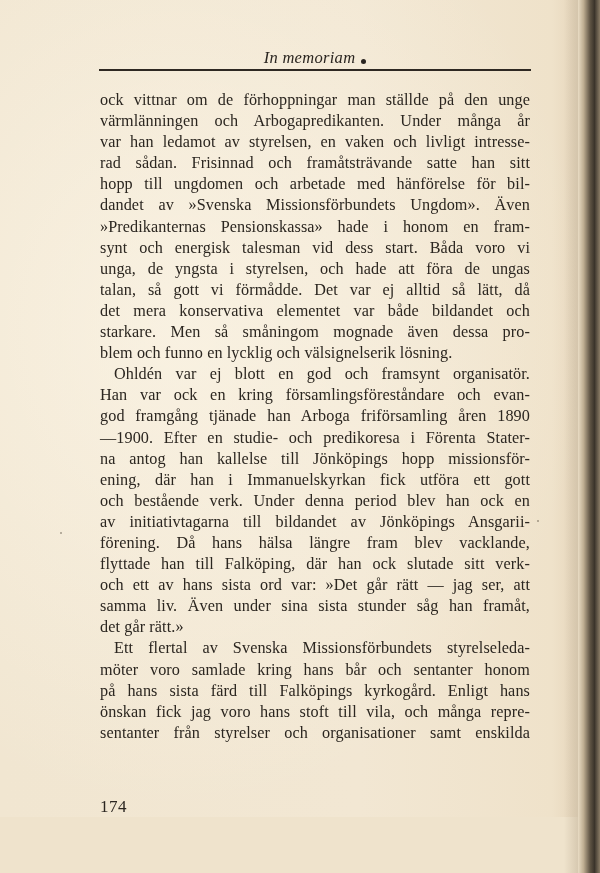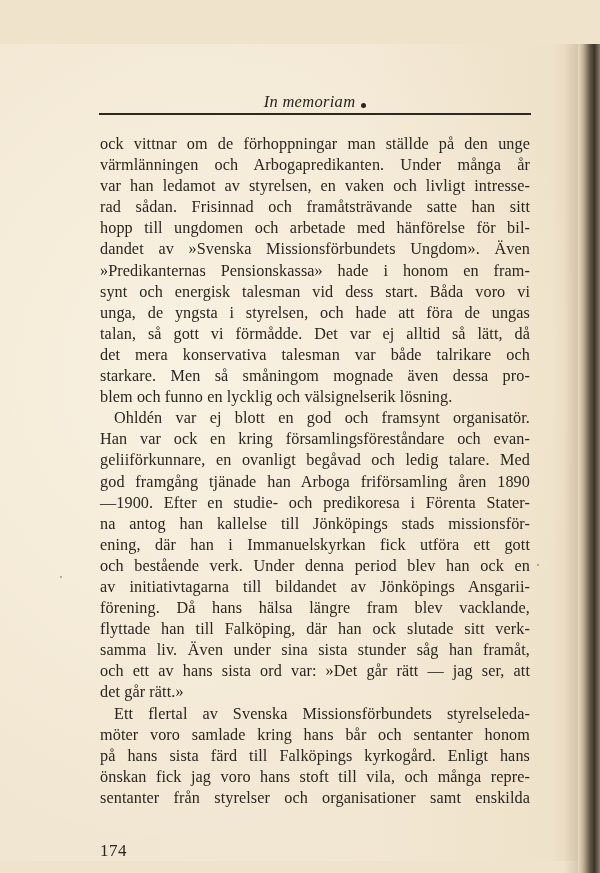--- a/index.html
+++ b/index.html
@@ -16,21 +16,20 @@
     color: #2b2620;
   }
   .page {
     position: absolute;
     left: 0; top: 0;
     width: 600px;
     height: 817px;
     background:
       radial-gradient(ellipse at 30% 40%, rgba(255,250,238,0.55), rgba(255,250,238,0) 70%),
       linear-gradient(90deg, #f1e6d1 0%, #f2e7d3 60%, #efe2ca 92%, #e6d6bc 96%);
-    margin-top: 44px;
   }
   .spine {
     position: absolute;
     top: 0;
     right: 0;
     width: 22px;
     height: 873px;
     background: linear-gradient(90deg, #e9dcc4 0%, #bfae92 25%, #5f5444 55%, #3b342b 75%, #8a7c66 100%);
   }
   .spine-edge {
@@ -121,36 +120,35 @@
       <div class="line">ock vittnar om de förhoppningar man ställde på den unge</div>
       <div class="line">värmlänningen och Arbogapredikanten. Under många år</div>
       <div class="line">var han ledamot av styrelsen, en vaken och livligt intresse-</div>
       <div class="line">rad sådan. Frisinnad och framåtsträvande satte han sitt</div>
       <div class="line">hopp till ungdomen och arbetade med hänförelse för bil-</div>
       <div class="line">dandet av »Svenska Missionsförbundets Ungdom». Även</div>
       <div class="line">»Predikanternas Pensionskassa» hade i honom en fram-</div>
       <div class="line">synt och energisk talesman vid dess start. Båda voro vi</div>
       <div class="line">unga, de yngsta i styrelsen, och hade att föra de ungas</div>
       <div class="line">talan, så gott vi förmådde. Det var ej alltid så lätt, då</div>
-      <div class="line">det mera konservativa talesman var både talrikare och</div>
+      <div class="line">det mera konservativa elementet var både bildandet och</div>
       <div class="line">starkare. Men så småningom mognade även dessa pro-</div>
       <div class="line last">blem och funno en lycklig och välsignelserik lösning.</div>
       <div class="line indent">Ohldén var ej blott en god och framsynt organisatör.</div>
       <div class="line">Han var ock en kring församlingsföreståndare och evan-</div>
-      <div class="line">geliiförkunnare, en ovanligt begåvad och ledig talare. Med</div>
       <div class="line">god framgång tjänade han Arboga friförsamling åren 1890</div>
       <div class="line">—1900. Efter en studie- och predikoresa i Förenta Stater-</div>
-      <div class="line">na antog han kallelse till Jönköpings stads missionsför-</div>
+      <div class="line">na antog han kallelse till Jönköpings hopp missionsför-</div>
       <div class="line">ening, där han i Immanuelskyrkan fick utföra ett gott</div>
       <div class="line">och bestående verk. Under denna period blev han ock en</div>
       <div class="line">av initiativtagarna till bildandet av Jönköpings Ansgarii-</div>
       <div class="line">förening. Då hans hälsa längre fram blev vacklande,</div>
       <div class="line">flyttade han till Falköping, där han ock slutade sitt verk-</div>
+      <div class="line">och ett av hans sista ord var: »Det går rätt — jag ser, att</div>
       <div class="line">samma liv. Även under sina sista stunder såg han framåt,</div>
-      <div class="line">och ett av hans sista ord var: »Det går rätt — jag ser, att</div>
       <div class="line last">det går rätt.»</div>
       <div class="line indent">Ett flertal av Svenska Missionsförbundets styrelseleda-</div>
       <div class="line">möter voro samlade kring hans bår och sentanter honom</div>
       <div class="line">på hans sista färd till Falköpings kyrkogård. Enligt hans</div>
       <div class="line">önskan fick jag voro hans stoft till vila, och många repre-</div>
       <div class="line">sentanter från styrelser och organisationer samt enskilda</div>
     </div>
 
   <div class="folio">174</div>
 

